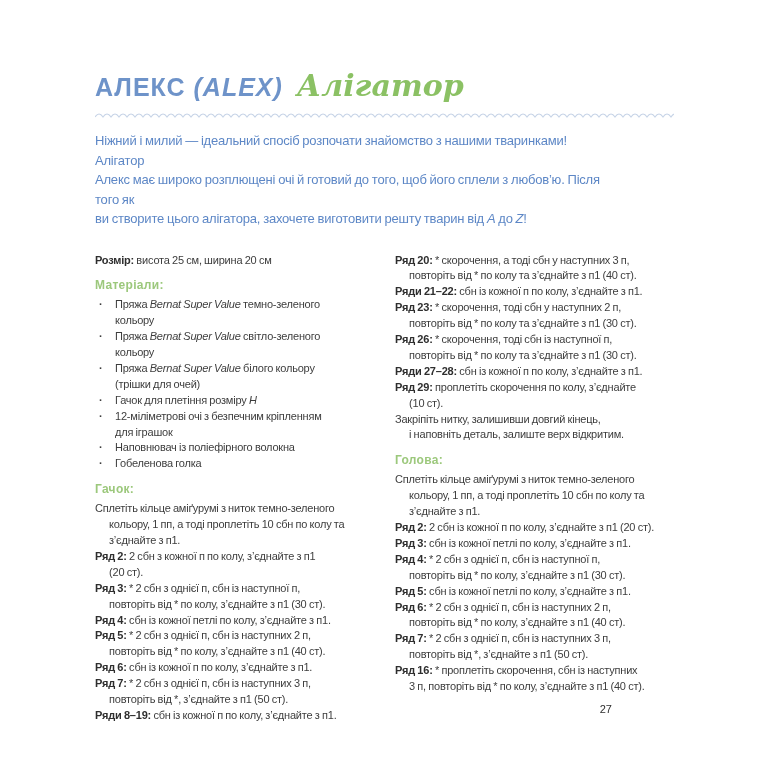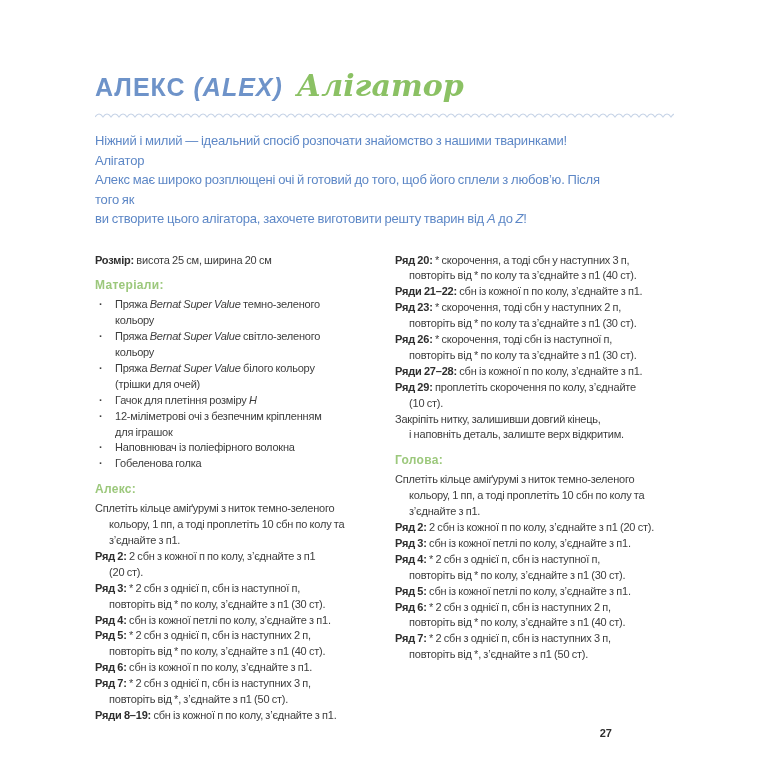--- a/index.html
+++ b/index.html
@@ -68,25 +68,24 @@
   }
   ul.materials li .bullet {
     position: absolute;
     left: 4px; top: 0;
     font-weight: bold;
   }
   li i, .mat-italic { font-style: italic; }
   
   .pagenum {
     position: absolute;
-    top: 727px;
+    top: 703px;
     right: 62px;
     font-size: 11px;
     color: #2e2e2e;
-    font-weight: bold;
   }
 </style>
 </head>
 <body>
 
 <div class="page">
 
   <h1 class="title"><span class="t-blue">АЛЕКС</span>
     <span class="t-blue t-paren">(ALEX)</span>
     <span class="t-green">Алігатор</span></h1>
@@ -114,21 +113,21 @@
 кольору</span></li>
         <li><span class="bullet">·</span><span>Пряжа </span><i>Bernat Super Value</i><span> білого кольору
 (трішки для очей)</span></li>
         <li><span class="bullet">·</span><span>Гачок для плетіння розміру </span><i>H</i><span></span></li>
         <li><span class="bullet">·</span><span>12-міліметрові очі з безпечним кріпленням
 для іграшок</span></li>
         <li><span class="bullet">·</span><span>Наповнювач із поліефірного волокна</span></li>
         <li><span class="bullet">·</span><span>Гобеленова голка</span></li>
       </ul>
 
-      <h2 class="sec">Алекс:</h2>
+      <h2 class="sec">Гачок:</h2>
 
       <p class="row">Сплетіть кільце аміґурумі з ниток темно-зеленого
 кольору, 1 пп, а тоді проплетіть 10 сбн по колу та
 з’єднайте з п1.</p>
       <p class="row"><b>Ряд 2:</b><span> 2 сбн з кожної п по колу, з’єднайте з п1
 (20 ст).</span></p>
       <p class="row"><b>Ряд 3:</b><span> * 2 сбн з однієї п, сбн із наступної п,
 повторіть від * по колу, з’єднайте з п1 (30 ст).</span></p>
       <p class="row"><b>Ряд 4:</b><span> сбн із кожної петлі по колу, з’єднайте з п1.</span></p>
       <p class="row"><b>Ряд 5:</b><span> * 2 сбн з однієї п, сбн із наступних 2 п,
@@ -161,17 +160,19 @@
 з’єднайте з п1.</p>
       <p class="row"><b>Ряд 2:</b><span> 2 сбн із кожної п по колу, з’єднайте з п1 (20 ст).</span></p>
       <p class="row"><b>Ряд 3:</b><span> сбн із кожної петлі по колу, з’єднайте з п1.</span></p>
       <p class="row"><b>Ряд 4:</b><span> * 2 сбн з однієї п, сбн із наступної п,
 повторіть від * по колу, з’єднайте з п1 (30 ст).</span></p>
       <p class="row"><b>Ряд 5:</b><span> сбн із кожної петлі по колу, з’єднайте з п1.</span></p>
       <p class="row"><b>Ряд 6:</b><span> * 2 сбн з однієї п, сбн із наступних 2 п,
 повторіть від * по колу, з’єднайте з п1 (40 ст).</span></p>
       <p class="row"><b>Ряд 7:</b><span> * 2 сбн з однієї п, сбн із наступних 3 п,
 повторіть від *, з’єднайте з п1 (50 ст).</span></p>
+      <p class="row"><b>Ряд 16:</b><span> * проплетіть скорочення, сбн із наступних
+3 п, повторіть від * по колу, з’єднайте з п1 (40 ст).</span></p>
     </div>
   </div>
 
   <div class="pagenum">27</div>
 </div>
 
 </body></html>

